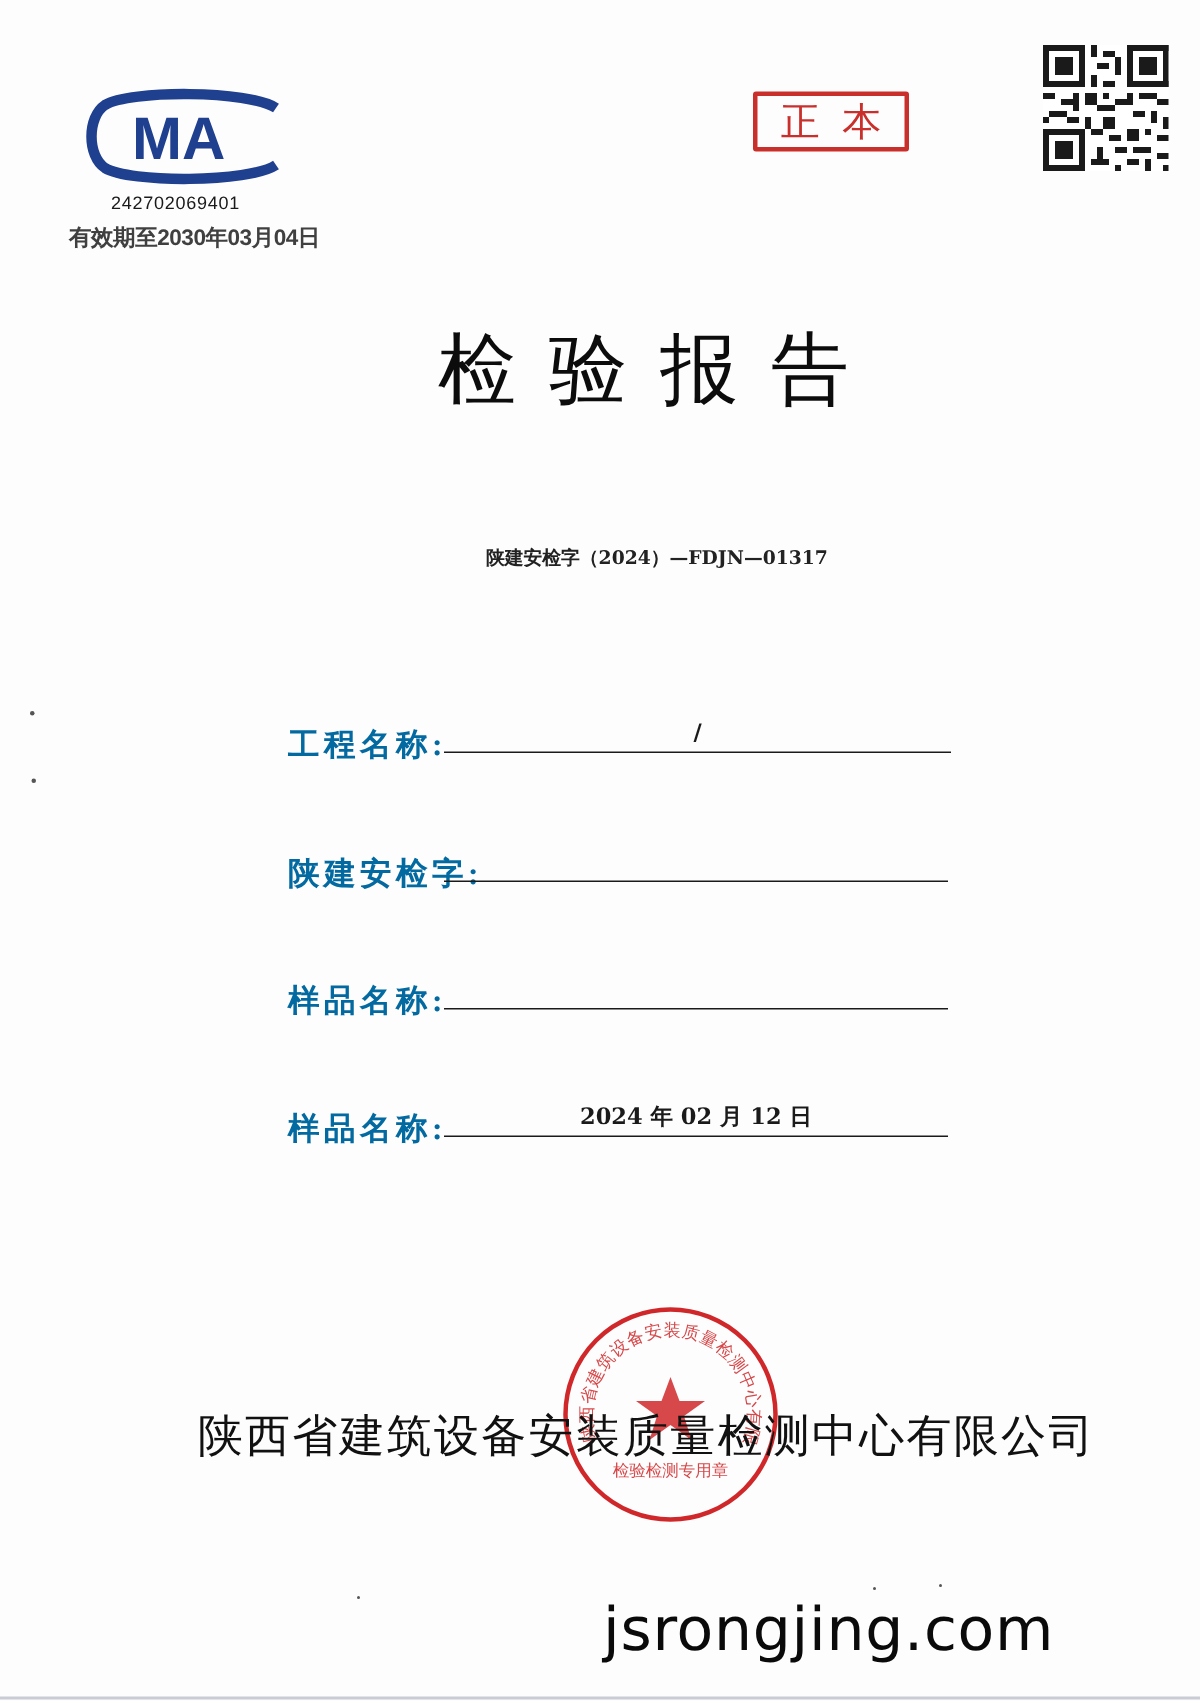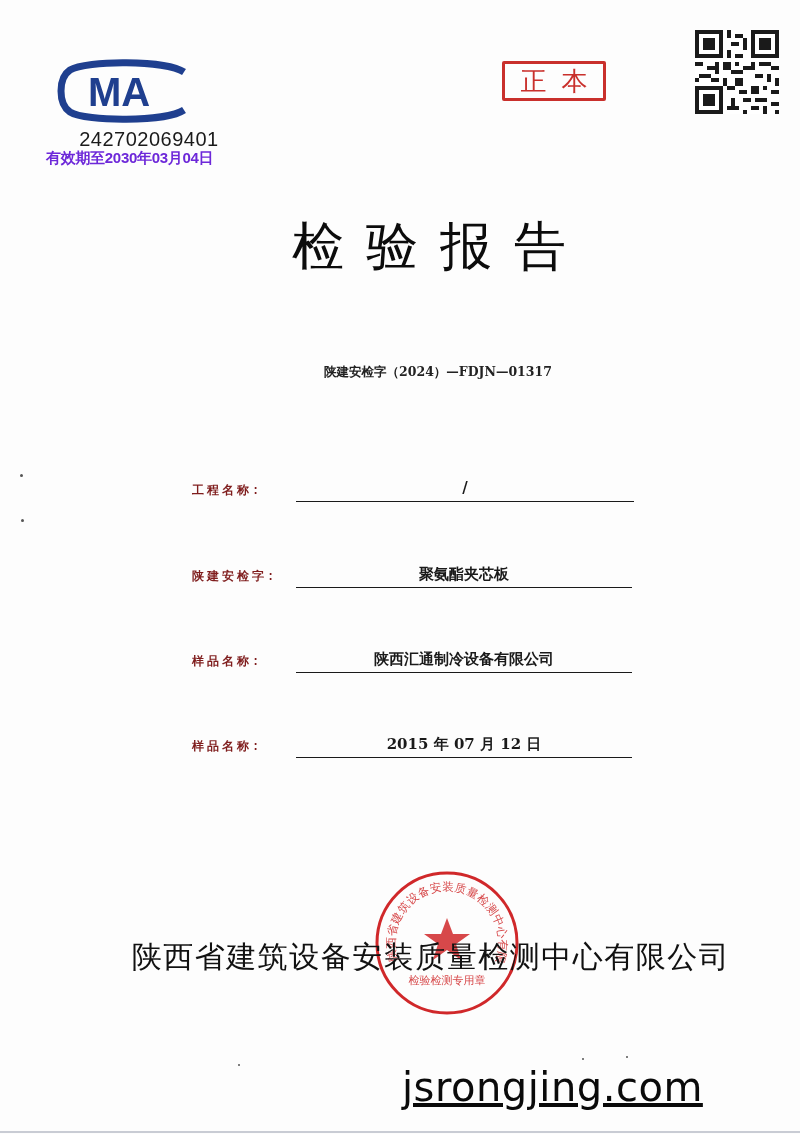--- a/index.html
+++ b/index.html
@@ -8,27 +8,27 @@
     background: #fdfdfd;
     font-family: "DejaVu Sans", sans-serif;
     color: #111;
   }
   .abs { position: absolute; }
 
   
   .cma-logo { left: 56px; top: 58px; width: 140px; height: 66px; }
   .cma-code {
     left: 74px; top: 128px; width: 150px;
-    font-family: "Liberation Sans", sans-serif; font-size: 20px; letter-spacing: 0.5px;
-    color: #1a1a1a; text-align: center;
+    font-family: "Liberation Sans", sans-serif; font-size: 12px; letter-spacing: 0.5px;
+    color: #1a1a1a; text-align: left;
   }
   .cma-valid {
     left: 46px; top: 149px; width: 200px;
     font-family: "Liberation Sans", sans-serif; font-size: 15px; font-weight: bold;
-    color: #6d28d9; letter-spacing: -0.3px;
+    color: #404040; letter-spacing: -0.3px;
   }
 
   
   .stamp-original {
     left: 502px; top: 61px; width: 104px; height: 40px;
     border: 3px solid #c9302c; border-radius: 2px;
     box-sizing: border-box;
     display: flex; align-items: center; justify-content: space-around;
     color: #c9302c; font-family: "DejaVu Serif", serif; font-size: 26px;
     padding: 0 8px;
@@ -47,22 +47,22 @@
   .report-number {
     left: 0; top: 364px; width: 876px; text-align: center;
     font-family: "DejaVu Serif", serif; font-size: 12.5px; font-weight: bold;
     color: #222;
   }
 
   
   .field { left: 192px; width: 450px; height: 30px; }
   .field-label {
     position: absolute; left: 0; top: 0;
-    font-family: Liberation Mono, monospace; font-size: 12px; font-weight: bold;
-    letter-spacing: 3px; color: #7f1d1d;
+    font-family: Liberation Serif, serif; font-size: 21px; font-weight: bold;
+    letter-spacing: 3px; color: #0369a1;
   }
   .field-line {
     position: absolute; left: 104px; top: 19px; height: 0;
     border-bottom: 1.6px solid #1a1a1a;
   }
   .field-value {
     position: absolute; left: 104px; top: -3px;
     text-align: center; font-family: "DejaVu Sans", sans-serif; font-size: 15px;
     font-weight: bold; color: #1a1a1a;
   }
@@ -74,21 +74,20 @@
   .company-name {
     left: 0; top: 937px; width: 862px; text-align: center;
     font-family: "DejaVu Sans", sans-serif; font-size: 30px; letter-spacing: 1.5px;
     color: #111;
   }
 
   .watermark {
     left: 402px; top: 1064px;
     font-family: "DejaVu Sans", sans-serif; font-size: 40px; color: #0a0a0a;
     letter-spacing: 0.5px;
-    text-decoration: underline;
   }
 
   .bottom-rule {
     left: 0; top: 1131px; width: 800px; height: 0;
     border-bottom: 2px solid #c9ccd4;
   }
 
   .speck { width: 3px; height: 3px; border-radius: 50%; background: #555; }
 </style>
 </head>
@@ -174,33 +173,31 @@
 
 <div class="abs field" style="top:482px;">
   <span class="field-label">工程名称:</span>
   <span class="field-line" style="width:338px;"></span>
   <span class="field-value" style="width:338px;">/</span>
 </div>
 
 <div class="abs field" style="top:568px;">
   <span class="field-label">陕建安检字:</span>
   <span class="field-line" style="width:336px;"></span>
-  <span class="field-value" style="width:336px;">聚氨酯夹芯板</span>
 </div>
 
 <div class="abs field" style="top:653px;">
   <span class="field-label">样品名称:</span>
   <span class="field-line" style="width:336px;"></span>
-  <span class="field-value" style="width:336px;">陕西汇通制冷设备有限公司</span>
 </div>
 
 <div class="abs field" style="top:738px;">
   <span class="field-label">样品名称:</span>
   <span class="field-line" style="width:336px;"></span>
-  <span class="field-value serif" style="width:336px;">2015 年 07 月 12 日</span>
+  <span class="field-value serif" style="width:336px;">2024 年 02 月 12 日</span>
 </div>
 
 <div class="abs seal">
   <svg width="150" height="150" viewBox="0 0 150 150">
     <defs>
       <path id="sealArc" d="M 26 92 A 52 52 0 1 1 124 92"></path>
     </defs>
     <circle cx="75" cy="75" r="70" fill="none" stroke="#d0282a" stroke-width="3"></circle>
     <text font-family="DejaVu Sans, sans-serif" font-size="11.5" fill="#d0282a" opacity="0.85" letter-spacing="0.3">
       <textPath href="#sealArc">陕西省建筑设备安装质量检测中心有限公司</textPath>

